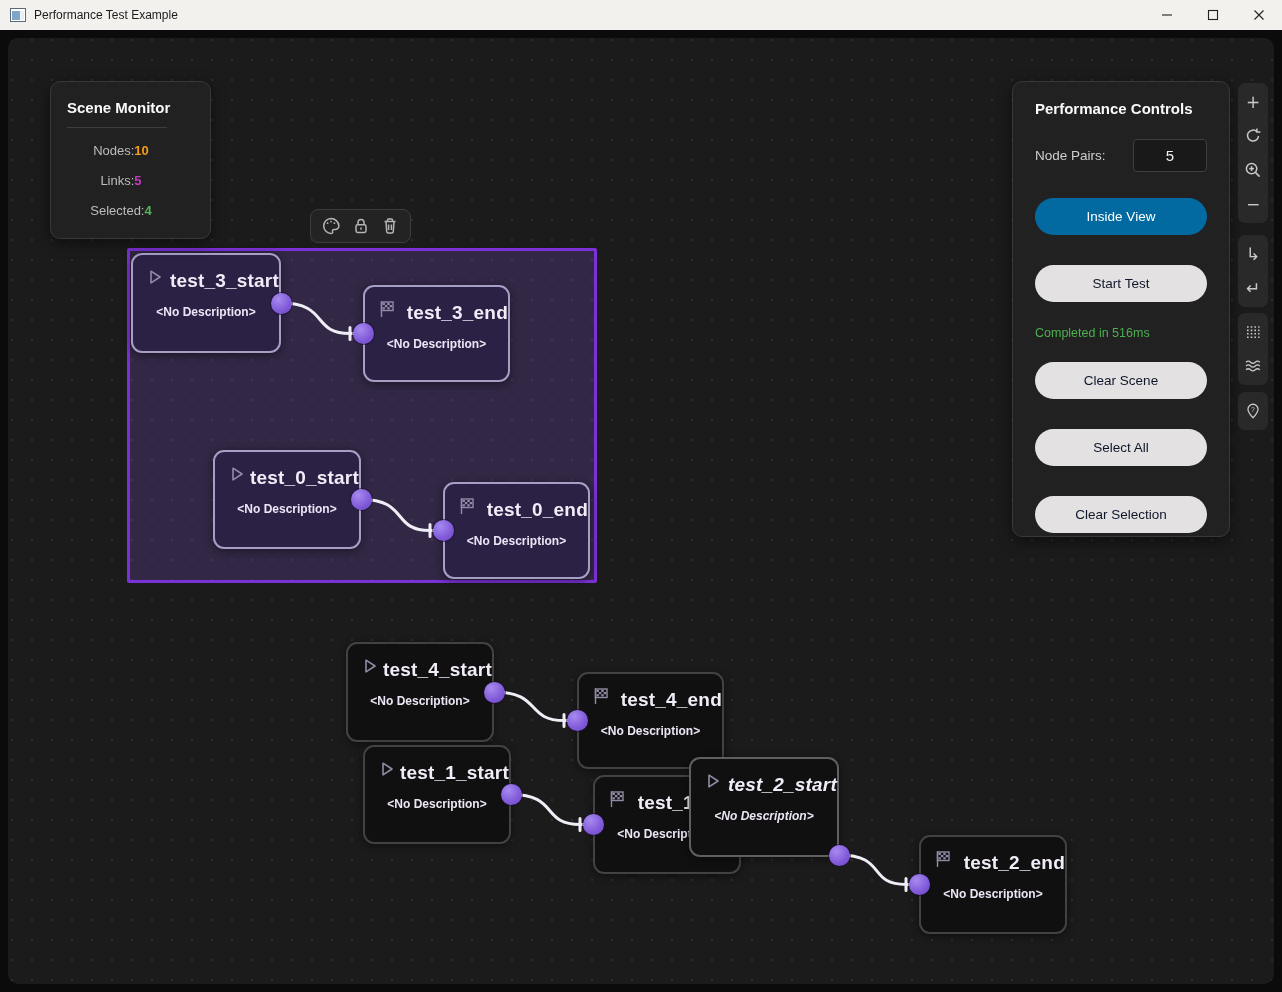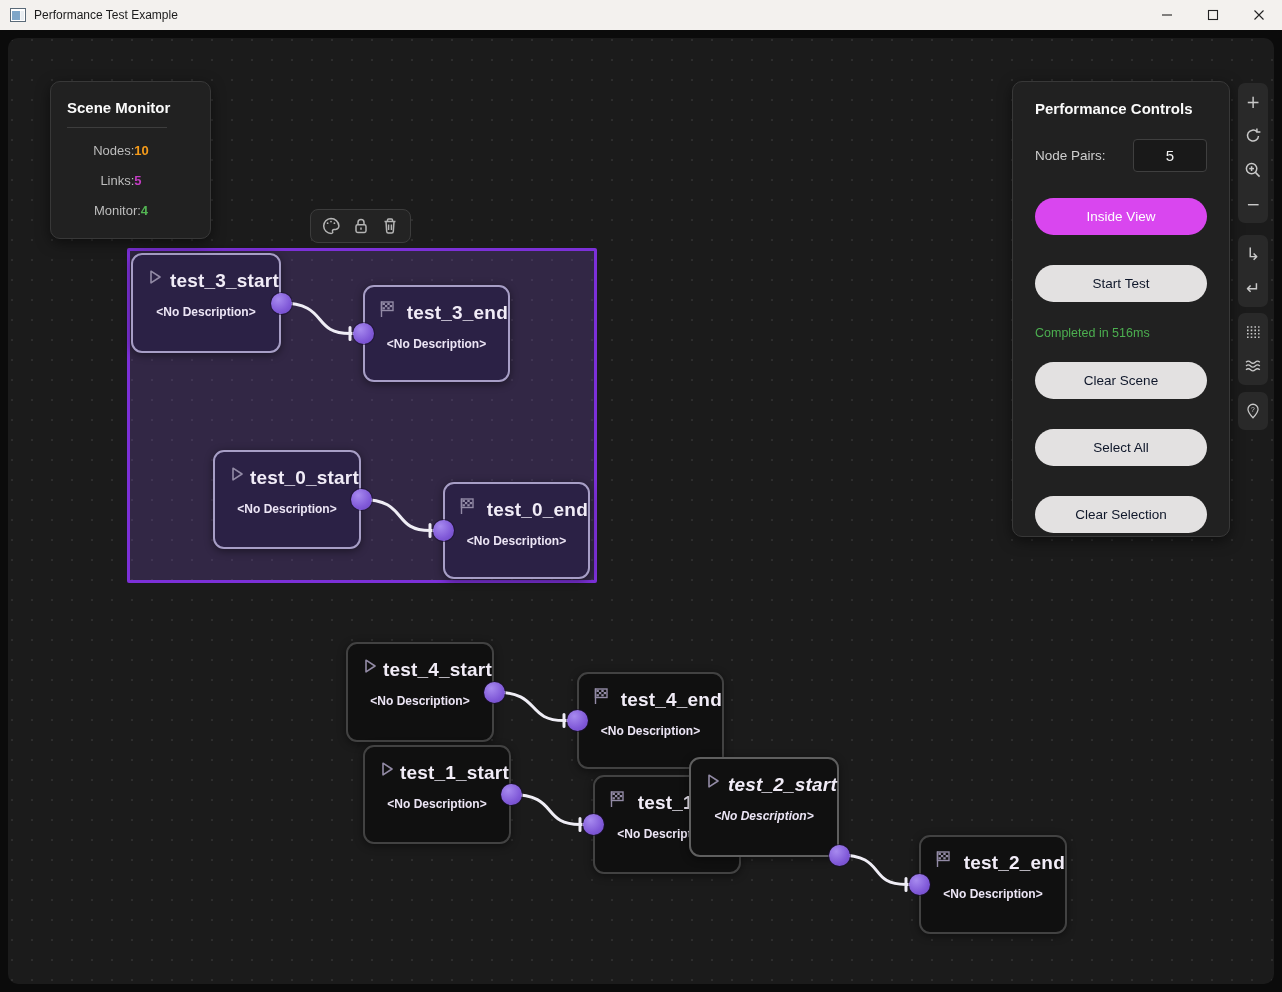--- a/index.html
+++ b/index.html
@@ -54,21 +54,21 @@
   .v-orange { color:#f59b1a; } .v-magenta { color:#c23cc2; } .v-green { color:#53b553; }
 
   .pc-panel { left:1012px; top:81px; width:218px; height:456px; padding:18px 22px; }
   .pc-row { margin-top:22px; display:flex; align-items:center; justify-content:space-between; }
   .pc-label { font-size:13.5px; color:#cfcfcf; }
   .np-input { width:74px; height:33px; background:#191919; border:1px solid #3f3f3f;
               border-radius:4px; color:#f0f0f0; font-size:15px; text-align:center;
               font-family:"Liberation Sans", sans-serif; }
   .pill { display:block; width:100%; height:37px; border:none; border-radius:19px;
           font-size:13.5px; font-family:"Liberation Sans", sans-serif; cursor:pointer; }
-  .btn-pink  { margin-top:26px; background:#d946ef; color:#ffffff; }
+  .btn-pink  { margin-top:26px; background:#0369a1; color:#ffffff; }
   .btn-light { background:#e3e1e1; color:#0f172a; }
   .mt30 { margin-top:30px; } .mt22 { margin-top:22px; }
   .status-text { margin-top:24px; font-size:12.5px; color:#4caf50; }
 
   
   .mini-toolbar { position:absolute; left:310px; top:209px; width:101px; height:34px;
                   background:#232323; border:1px solid #3c3c3c; border-radius:8px;
                   display:flex; align-items:center; justify-content:space-between;
                   padding:0 9px; z-index:10; }
   .mini-btn { width:22px; height:22px; background:transparent; border:none;
@@ -308,21 +308,21 @@
     <div class="sm-divider"></div>
     <div class="sm-row">
       <span>Nodes:</span>
       <span class="sm-val v-orange">10</span>
     </div>
     <div class="sm-row">
       <span>Links:</span>
       <span class="sm-val v-magenta">5</span>
     </div>
     <div class="sm-row">
-      <span>Monitor:</span>
+      <span>Selected:</span>
       <span class="sm-val v-green">4</span>
     </div>
   </div>
 
   <div class="panel pc-panel">
     <div class="panel-title">Performance Controls</div>
     <div class="pc-row">
       <span class="pc-label">Node Pairs:</span>
       <input class="np-input" type="text" value="5" style="">
     </div>

